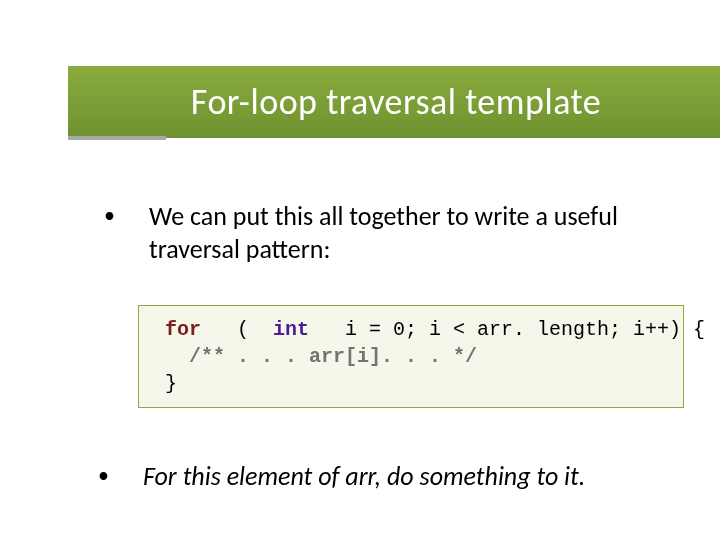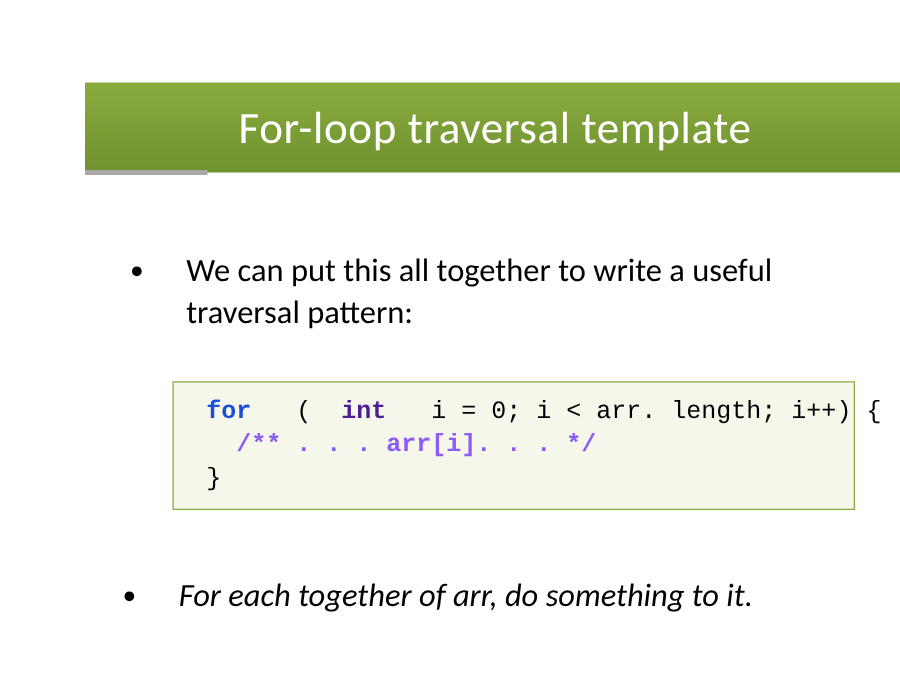--- a/index.html
+++ b/index.html
@@ -42,23 +42,23 @@
     margin-right: 28px;
     border: 1px solid #8aab3e;
     background: #f4f7ea;
     padding: 10px 14px;
     font-family: "Courier New", monospace;
     font-size: 20px;
     line-height: 1.35;
     color: #000;
     white-space: pre;
   }
-  .kw { font-weight: bold; color: #1d4ed8; }
+  .kw { font-weight: bold; color: #7f1d1d; }
   .ty { font-weight: bold; color: #4c1d95; }
-  .cm { color: #8b5cf6; font-weight: bold; }
+  .cm { color: #737373; font-weight: bold; }
   .bullet2 {
     display: flex;
     align-items: flex-start;
     gap: 10px;
     font-size: 26px;
     color: #000;
     font-style: italic;
     margin-top: 40px;
     margin-left: 6px;
   }
@@ -91,18 +91,18 @@
       <span class="dot">•</span>
       <span>We can put this all together to write a useful traversal pattern:</span>
     </div>
 
     <div class="code-box"><span class="kw">for</span><span> (</span><span class="ty">int</span><span> i = 0; i &lt; arr. length; i++) {</span>
 <span class="cm">  /** . . . arr[i]. . . */</span>
 <span>}</span></div>
 
     <div class="bullet2">
       <span class="dot">•</span>
-      <span>For each together of arr, do something to it.</span>
+      <span>For this element of arr, do something to it.</span>
     </div>
   </div>
 
 
 </div>
 
 </body></html>

